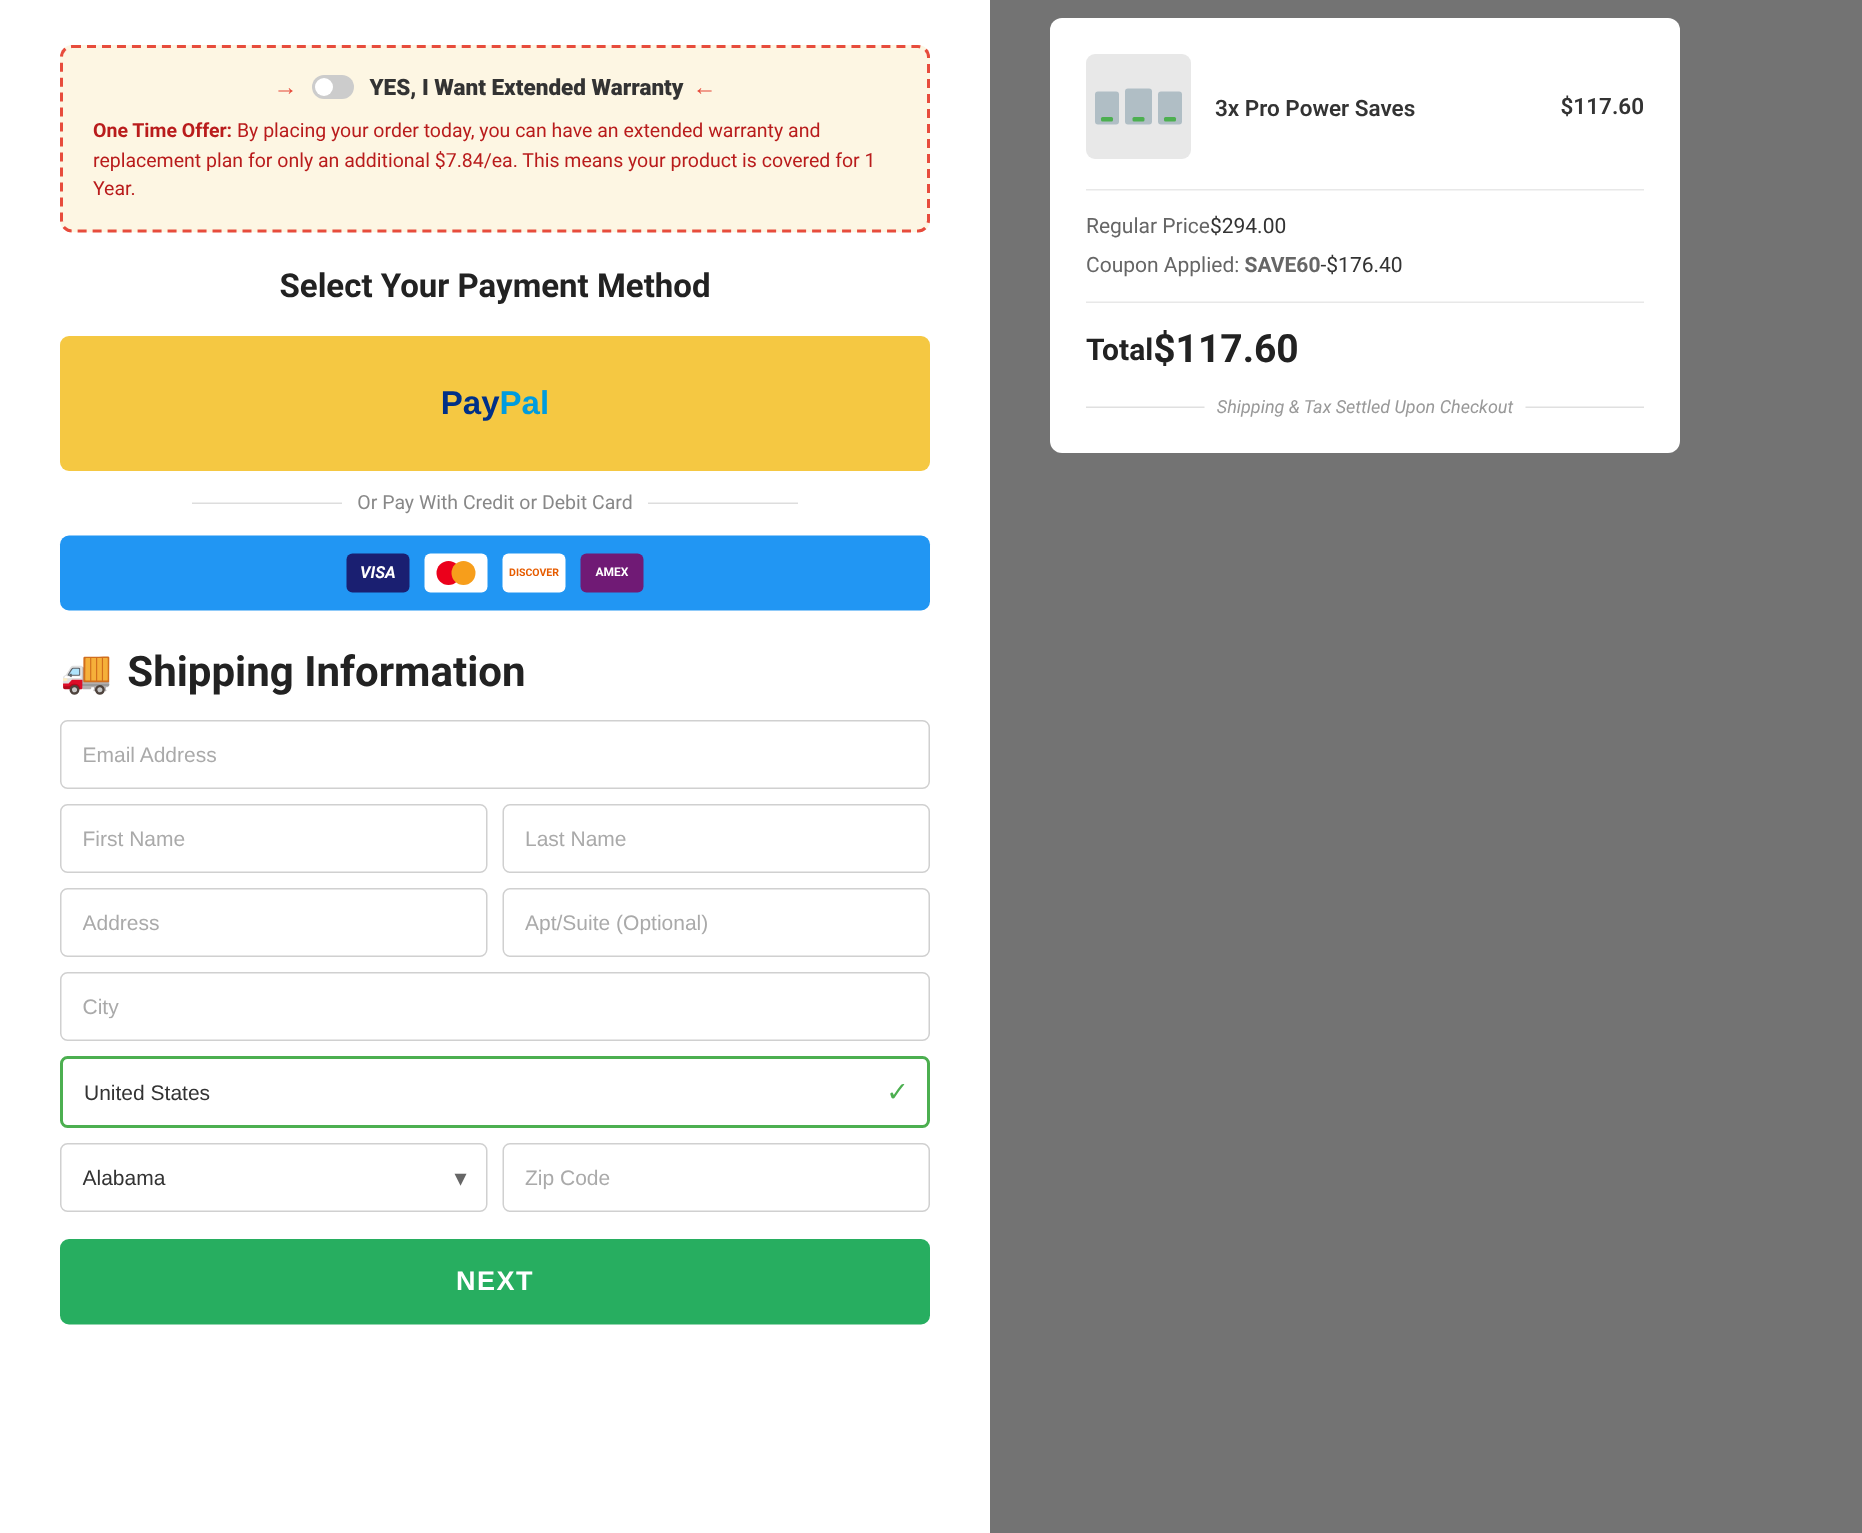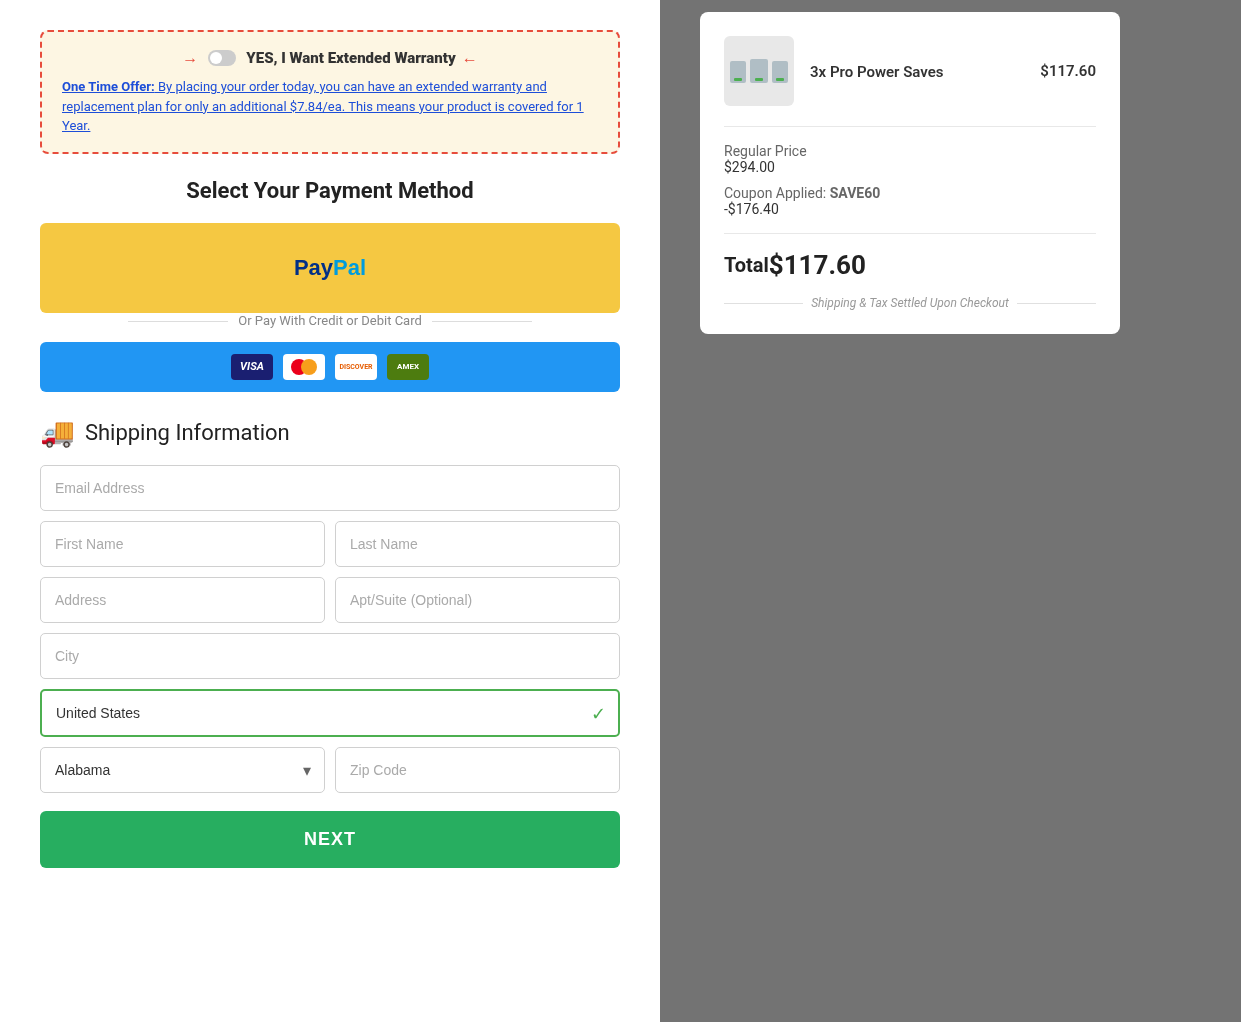--- a/index.html
+++ b/index.html
@@ -57,23 +57,22 @@
       position: absolute;
       width: 12px;
       height: 12px;
       background: #fff;
       border-radius: 50%;
       top: 2px;
       left: 2px;
     }
     .warranty-body {
       font-size: 13px;
-      color: #1d4ed8;
+      color: #b91c1c;
       line-height: 1.5;
-      text-decoration: underline;
     }
     .warranty-body strong { font-weight: 700; }
 
     
     .page-title {
       text-align: center;
       font-size: 22px;
       font-weight: 700;
       color: #222;
       margin-bottom: 20px;
@@ -83,20 +82,21 @@
     .paypal-btn {
       width: 100%;
       background: #f5c842;
       border: none;
       border-radius: 6px;
       padding: 32px;
       cursor: pointer;
       display: flex;
       align-items: flex-end;
       justify-content: center;
+      margin-bottom: 14px;
     }
     .paypal-logo {
       font-size: 22px;
       font-weight: 700;
       color: #003087;
     }
     .paypal-logo span { color: #009cde; }
 
     .or-divider {
       text-align: center;
@@ -151,35 +151,35 @@
       background: #eb001b;
       border-radius: 50%;
     }
     .card-mc-orange {
       width: 16px; height: 16px;
       background: #f79e1b;
       border-radius: 50%;
       margin-left: -6px;
     }
     .card-discover { background: #fff; color: #e65c00; font-size: 7px; font-weight: 700; }
-    .card-amex { background: #4d7c0f; color: #fff; font-size: 8px; font-weight: 700; }
+    .card-amex { background: #701a75; color: #fff; font-size: 8px; font-weight: 700; }
 
     
     .shipping-header {
       display: flex;
       align-items: center;
       gap: 10px;
       margin-bottom: 16px;
     }
     .shipping-icon {
       font-size: 28px;
     }
     .shipping-title {
-      font-size: 22px;
-      font-weight: 400;
+      font-size: 28px;
+      font-weight: 700;
       color: #222;
     }
 
     
     .form-group { margin-bottom: 10px; }
     .form-row { display: flex; gap: 10px; margin-bottom: 10px; }
     .form-row .form-field { flex: 1; }
 
     .form-field input,
     .form-field select {
@@ -328,23 +328,22 @@
     }
 
     .summary-divider {
       border: none;
       border-top: 1px solid #e8e8e8;
       margin: 16px 0;
     }
 
     .price-row {
       display: flex;
-      justify-content: space-between;
+      justify-content: flex-start;
       margin-bottom: 10px;
-      flex-direction: column;
     }
     .price-label { font-size: 14px; color: #666; }
     .price-value { font-size: 14px; color: #333; }
     .price-value.discount { color: #333; }
     .coupon-label { font-size: 14px; color: #666; }
 
     .total-row {
       display: flex;
       justify-content: flex-start;
       align-items: center;

